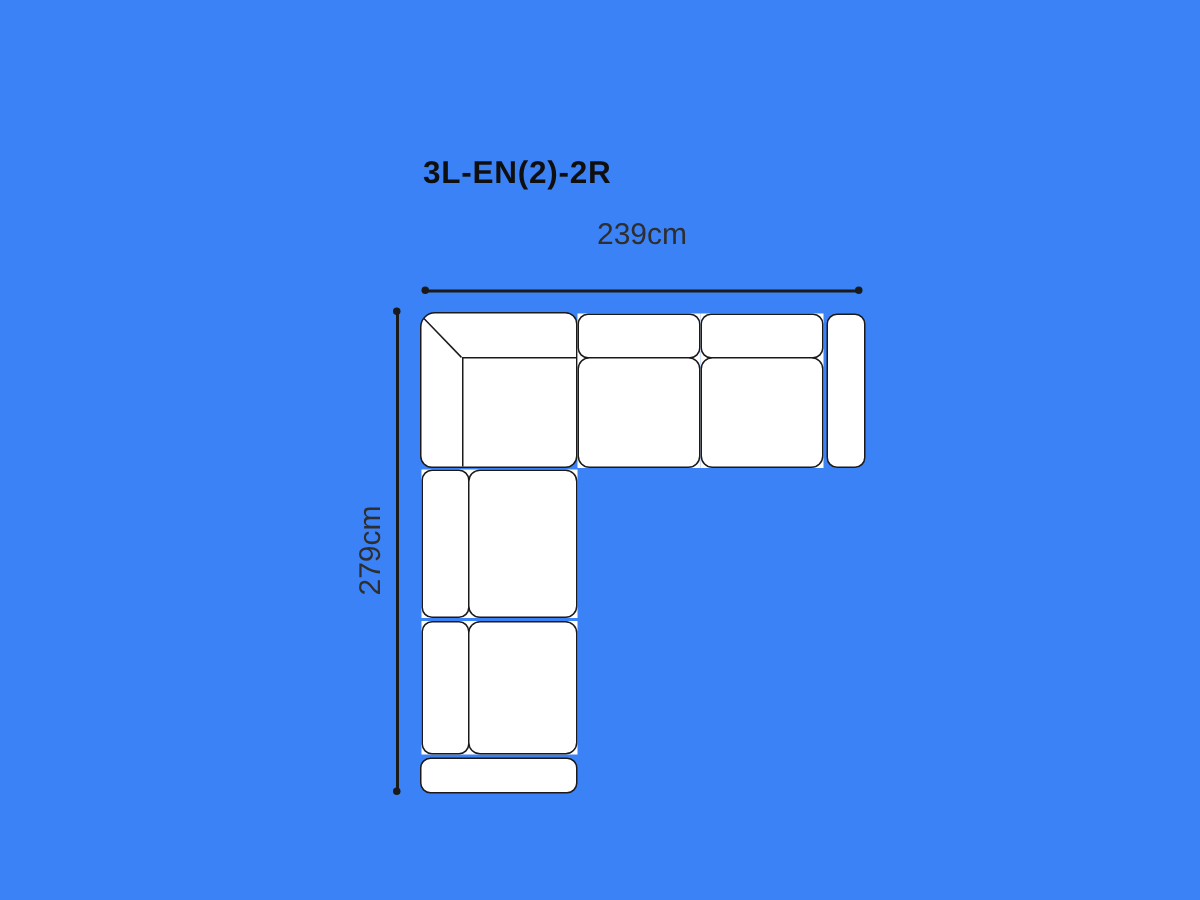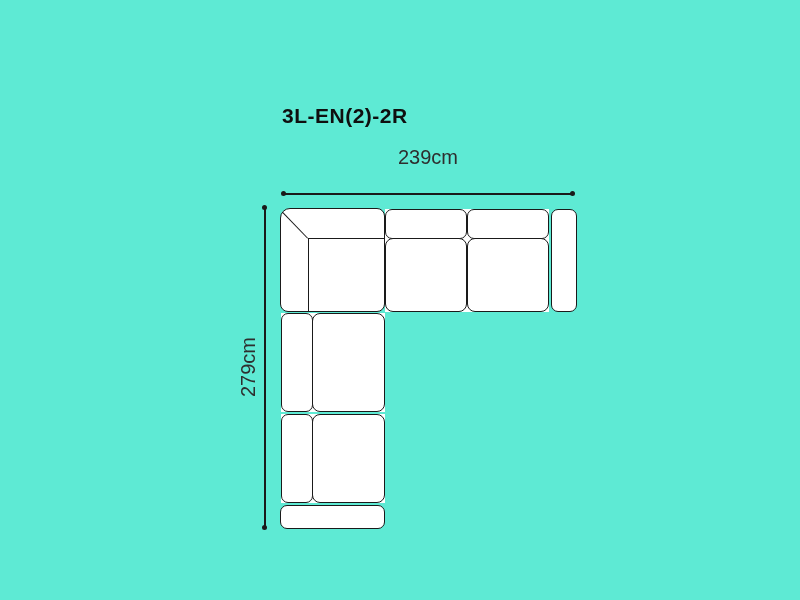--- a/index.html
+++ b/index.html
@@ -1,19 +1,19 @@
 <!DOCTYPE html>
 <html><head>
 <meta charset="utf-8">
 <style>
   * { margin: 0; padding: 0; box-sizing: border-box; }
   html, body { width: 800px; height: 600px; background: #ffffff; overflow: hidden; }
   body { font-family: "Liberation Sans", sans-serif; position: relative; }
 
-  .canvas { position: absolute; left: 0; top: 0; width: 800px; height: 600px; background: #5eead4; }
+  .canvas { position: absolute; left: 0; top: 0; width: 800px; height: 600px; background: #3b82f6; }
 
   .title {
     position: absolute; left: 282px; top: 104px;
     font-size: 21px; font-weight: 700; letter-spacing: 0.5px; color: #0f0f0f;
     white-space: nowrap;
   }
 
   .dim-label {
     font-size: 20px; font-weight: 400; color: #2e2e2e; white-space: nowrap;
   }

